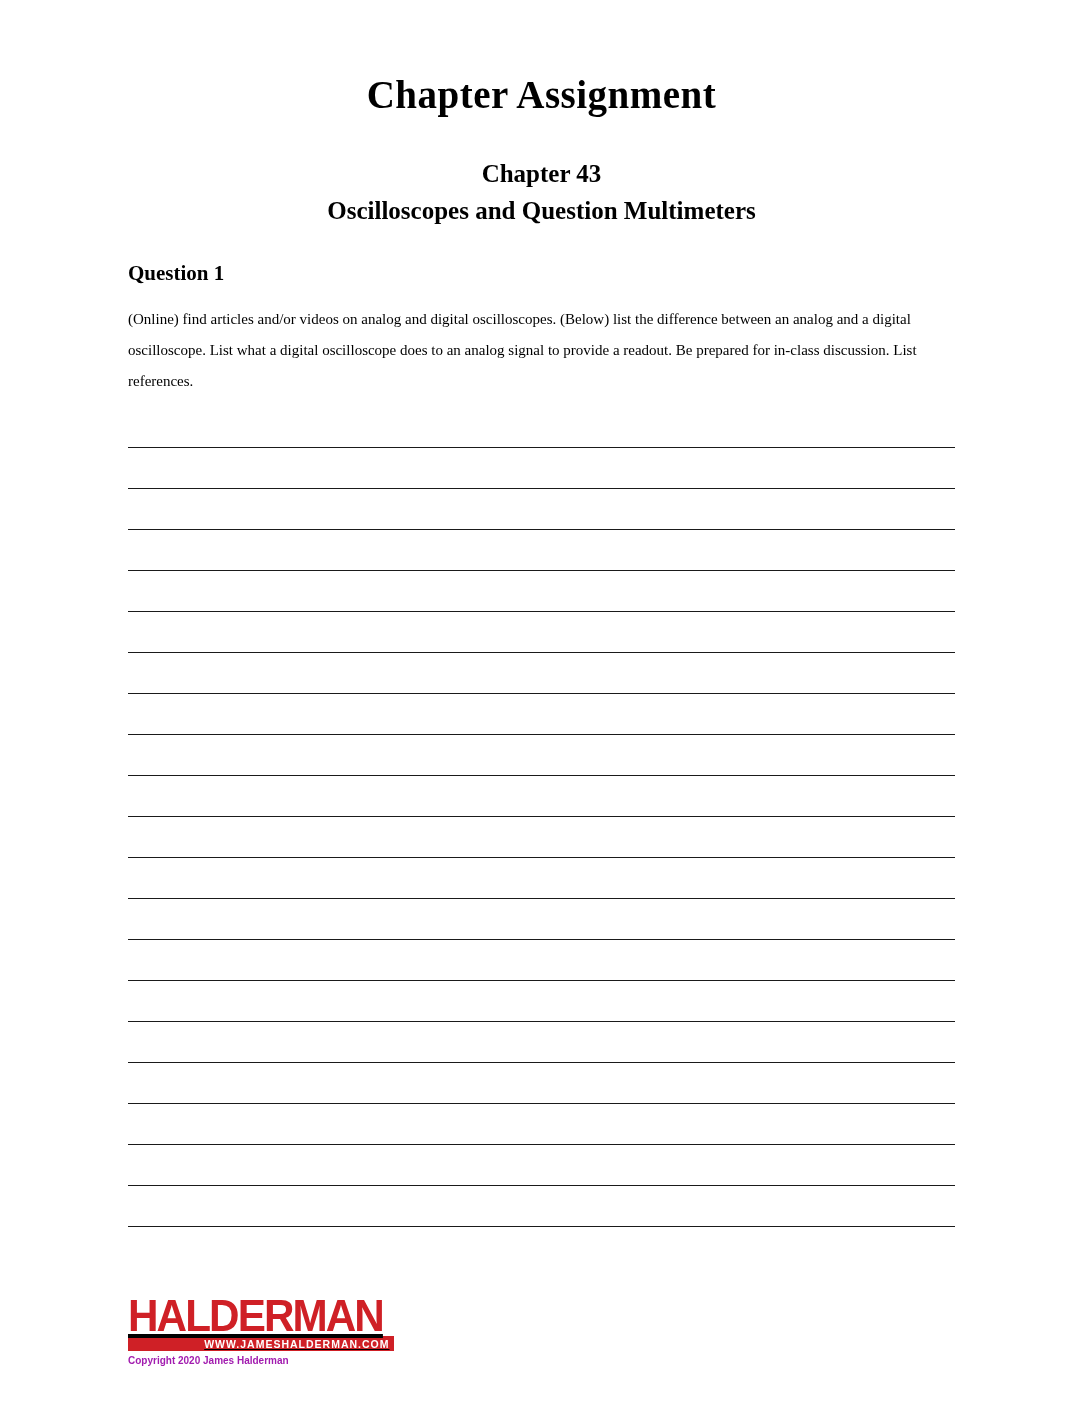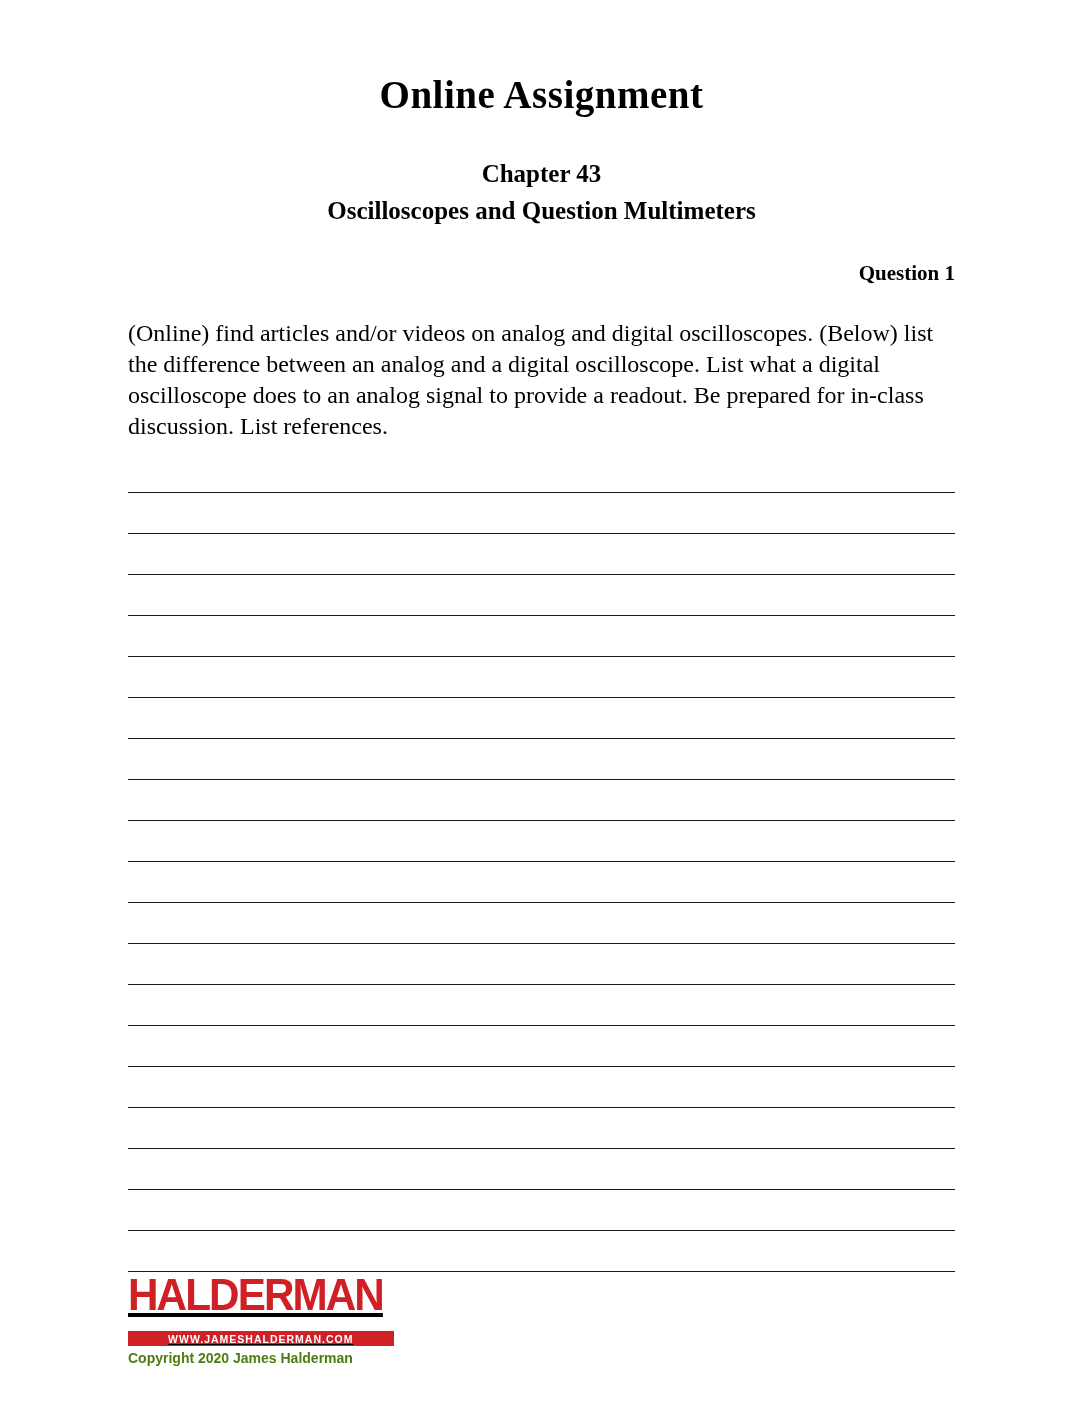--- a/index.html
+++ b/index.html
@@ -33,25 +33,24 @@
     margin-top: 38px;
     font-size: 25px;
     font-weight: bold;
     line-height: 37px;
     text-align: center;
   }
   .question-label {
     margin-top: 32px;
     font-size: 21px;
     font-weight: bold;
-    text-align: right;
   }
   .question-text {
-    margin-top: 32px;
-    font-size: 24px;
+    margin-top: 18px;
+    font-size: 15px;
     line-height: 31px;
     width: 830px;
   }
   .answer-lines {
     margin-top: 10px;
     width: 827px;
   }
   .answer-line {
     height: 41px;
     border-bottom: 1.3px solid #1a1a1a;
@@ -70,42 +69,42 @@
   .logo-word {
     font-family: "Liberation Sans", sans-serif;
     font-weight: bold;
     font-size: 44px;
     line-height: 40px;
     letter-spacing: -2px;
     transform: scaleX(0.96);
     transform-origin: left center;
   }
   .logo-bar {
-    margin-top: 16px;
+    margin-top: 0;
     font-size: 10.5px;
     font-weight: bold;
     letter-spacing: 1px;
     color: #ffffff;
-    text-align: center;
+    text-align: right;
     padding: 2px 4px 1px 4px;
   }
   .copyright {
     margin-top: 3px;
-    font-size: 14px;
+    font-size: 10px;
     font-weight: bold;
-    color: #4d7c0f;
+    color: #a21caf;
     font-family: "Liberation Sans", sans-serif;
   }
 </style>
 </head>
 <body>
 
 <div class="page">
   <div class="content">
-    <h1 class="doc-title">Online Assignment</h1>
+    <h1 class="doc-title">Chapter Assignment</h1>
 
     <div class="chapter-block">
       <div>Chapter 43</div>
       <div>Oscilloscopes and Question Multimeters</div>
     </div>
 
     <div class="question-label">Question 1</div>
 
     <p class="question-text">(Online) find articles and/or videos on analog and digital oscilloscopes. (Below) list the difference between an analog and a digital oscilloscope. List what a digital oscilloscope does to an analog signal to provide a readout. Be prepared for in-class discussion. List references.</p>
 

